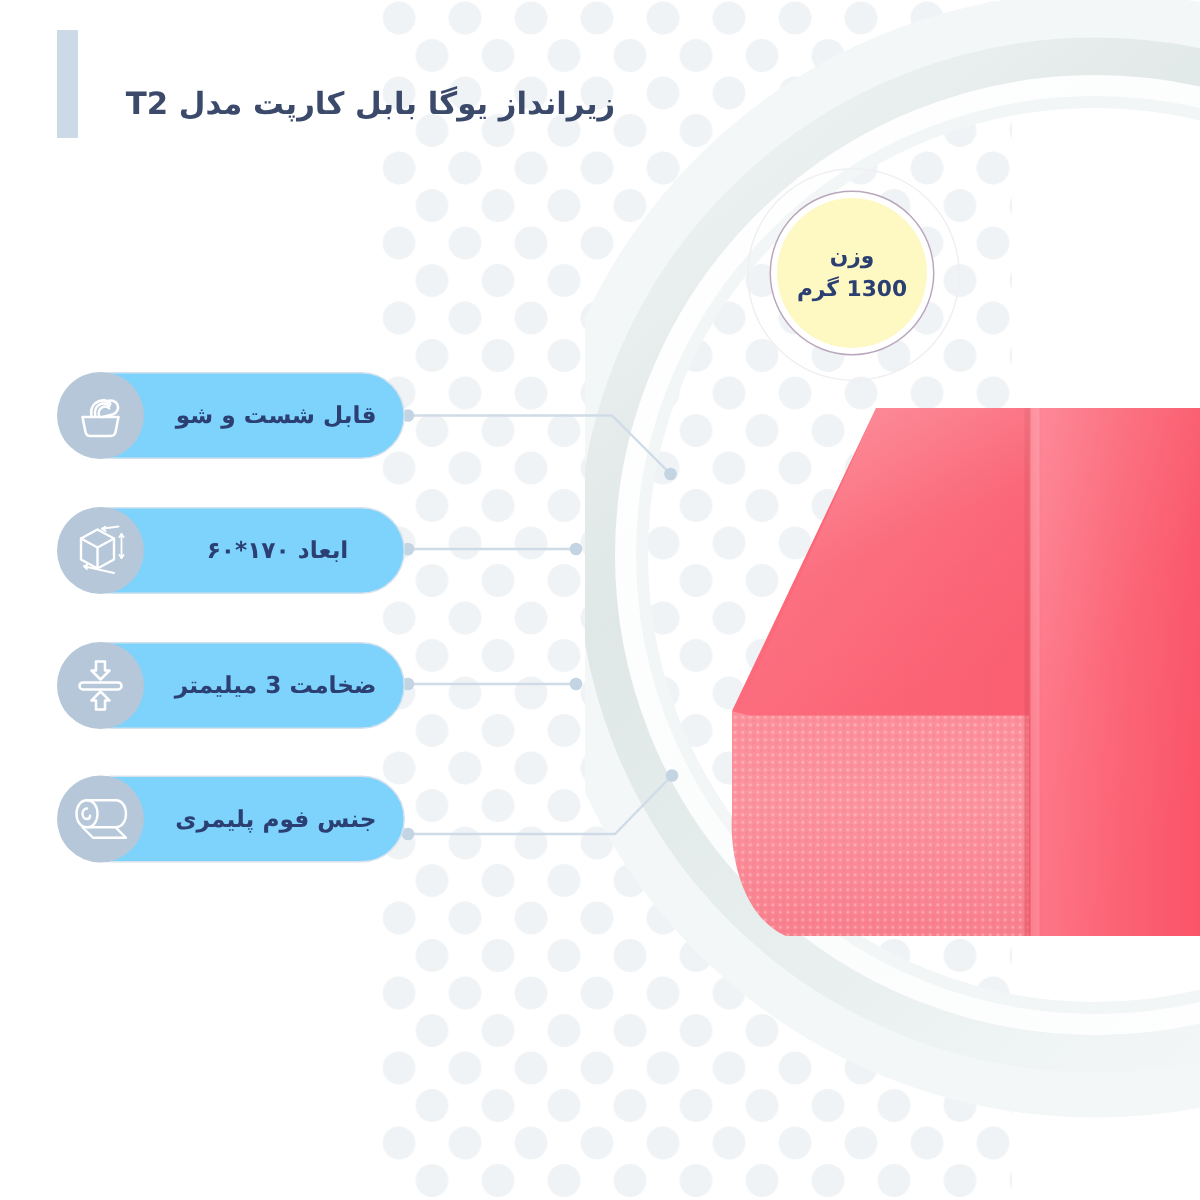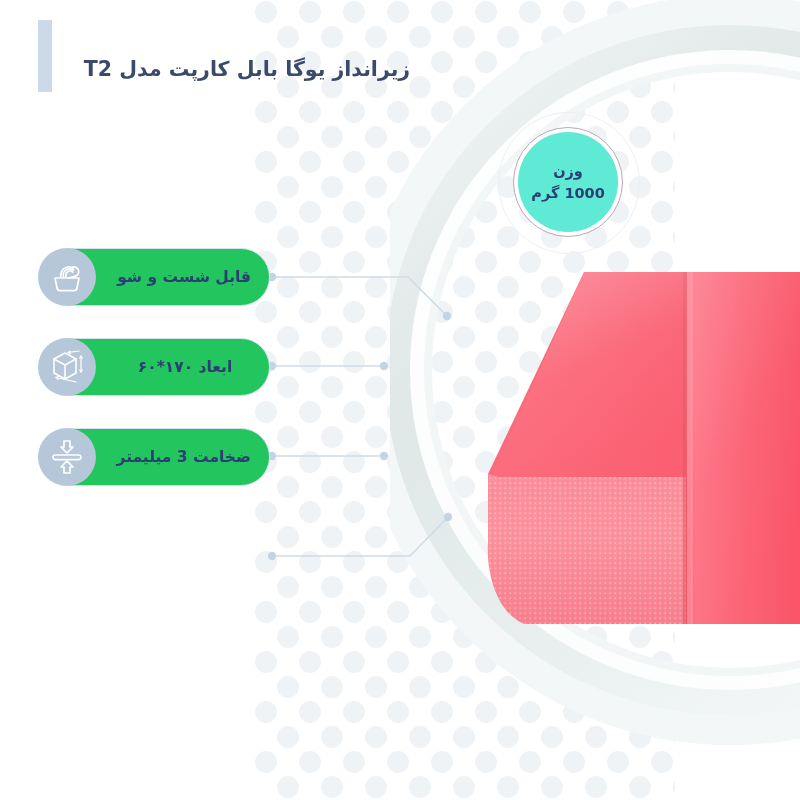--- a/index.html
+++ b/index.html
@@ -73,21 +73,21 @@
     border-radius:50%;
     border:1px solid #b9a7bd;
     background:#ffffff;
     box-sizing:border-box;
   }
   .badge-inner{
     position:absolute;
     left:518px; top:132px;
     width:100px;height:100px;
     border-radius:50%;
-    background:#5eead4;
+    background:#fef9c3;
     display:flex;
     flex-direction:column;
     align-items:center;
     justify-content:center;
     gap:6px;
   }
   .badge-inner .bl{
     font-size:14.5px;font-weight:bold;color:#2b3f72;direction:rtl;
   }
   .badge-inner .bv{
@@ -116,21 +116,21 @@
     width:232px;
     height:58px;
   }
   .pill{
     position:absolute;
     left:8px; top:0;
     width:224px; height:58px;
     box-sizing:border-box;
     border:1.3px solid #d5e2ee;
     border-radius:29px;
-    background:#22c55e;
+    background:#7dd3fc;
     display:flex;
     align-items:center;
     justify-content:flex-start;
     padding-right:18px;
     padding-left:72px;
     direction:rtl;
   }
   .pill .lbl{
     font-size:15.5px;
     font-weight:bold;
@@ -206,21 +206,21 @@
   </svg>
 
   <div class="accent-bar"></div>
 
   <div class="title">زیرانداز یوگا بابل کارپت مدل T2</div>
 
   <div class="badge-outer"></div>
   <div class="badge-ring"></div>
   <div class="badge-inner">
     <div class="bl">وزن</div>
-    <div class="bv">1000 گرم</div>
+    <div class="bv">1300 گرم</div>
   </div>
 
   <svg class="product" viewBox="0 0 326 392">
     <defs>
       <linearGradient id="matLeft" x1="0" y1="0" x2="1" y2="0.25">
         <stop offset="0%" stop-color="#fc6c7e"></stop>
         <stop offset="45%" stop-color="#fb6778"></stop>
         <stop offset="100%" stop-color="#fa5f72"></stop>
       </linearGradient>
       <linearGradient id="matRight" x1="0" y1="0" x2="1" y2="0">
@@ -339,14 +339,29 @@
       <svg width="42" height="42" viewBox="0 0 42 42">
         <g fill="none" stroke="#ffffff" stroke-width="1.7" stroke-linejoin="round" stroke-linecap="round">
           <rect x="7" y="19" width="28" height="4.6" rx="2.3"></rect>
           <path d="M18,5 L24,5 L24,11 L27,11 L21,17 L15,11 L18,11 Z"></path>
           <path d="M18,37 L24,37 L24,31 L27,31 L21,25 L15,31 L18,31 Z"></path>
         </g>
       </svg>
     </div>
   </div>
 
+  <div class="feature f4">
+    <div class="pill">
+      <span class="lbl">جنس فوم پلیمری</span>
+    </div>
+    <div class="icon-circle">
+      <svg width="42" height="42" viewBox="0 0 42 42">
+        <g fill="none" stroke="#ffffff" stroke-width="1.6" stroke-linejoin="round" stroke-linecap="round">
+          <path d="M12,8.5 C7.6,8.5 5,12.6 5,17.5 C5,22.4 7.6,26.5 12,26.5 C16.4,26.5 19,22.4 19,17.5 C19,12.6 16.4,8.5 12,8.5 Z"></path>
+          <path d="M12,14 C10.2,14 9,15.6 9,17.5 C9,19.4 10.2,21 12,21 C13.2,21 14,20 14,18.8"></path>
+          <path d="M12,8.5 L31,8.5 C35.4,8.5 38,12.6 38,17.5 C38,22.4 35.4,26.5 31,26.5 L12,26.5"></path>
+          <path d="M31,26.5 L38,33.5 L16,33.5 L9,26.5"></path>
+        </g>
+      </svg>
+    </div>
+  </div>
 
 </div>
 
 </body></html>

